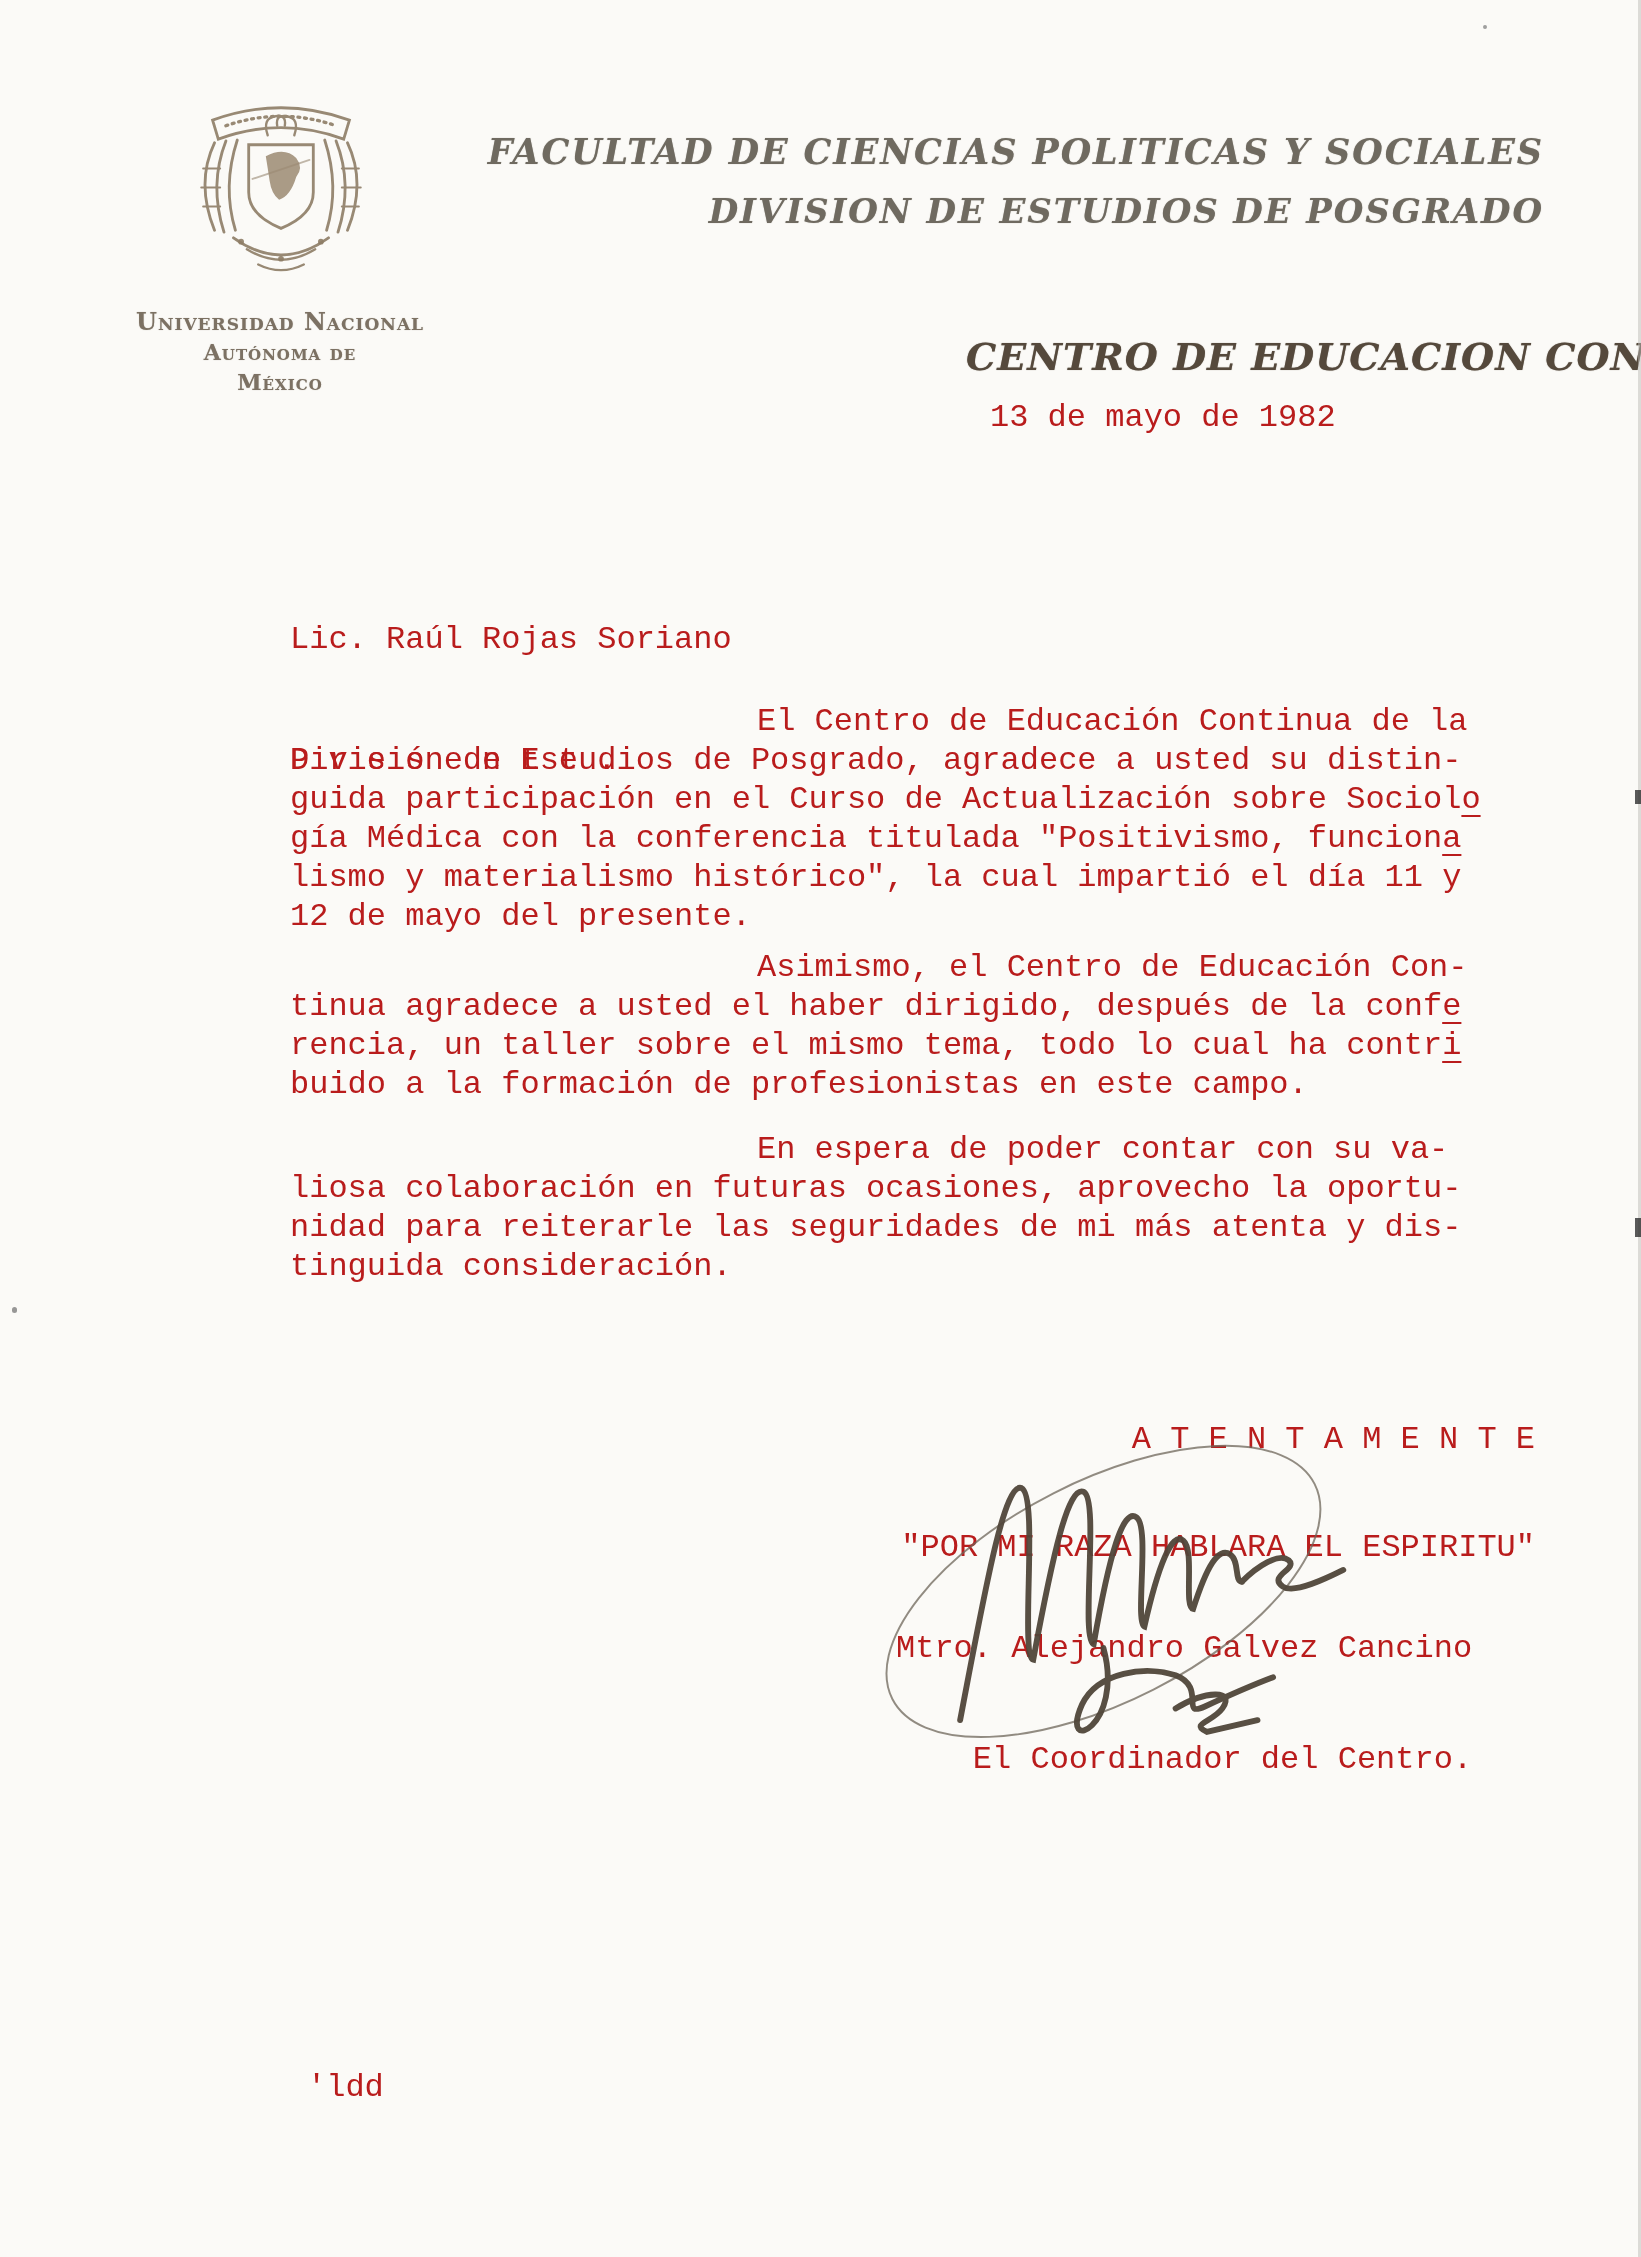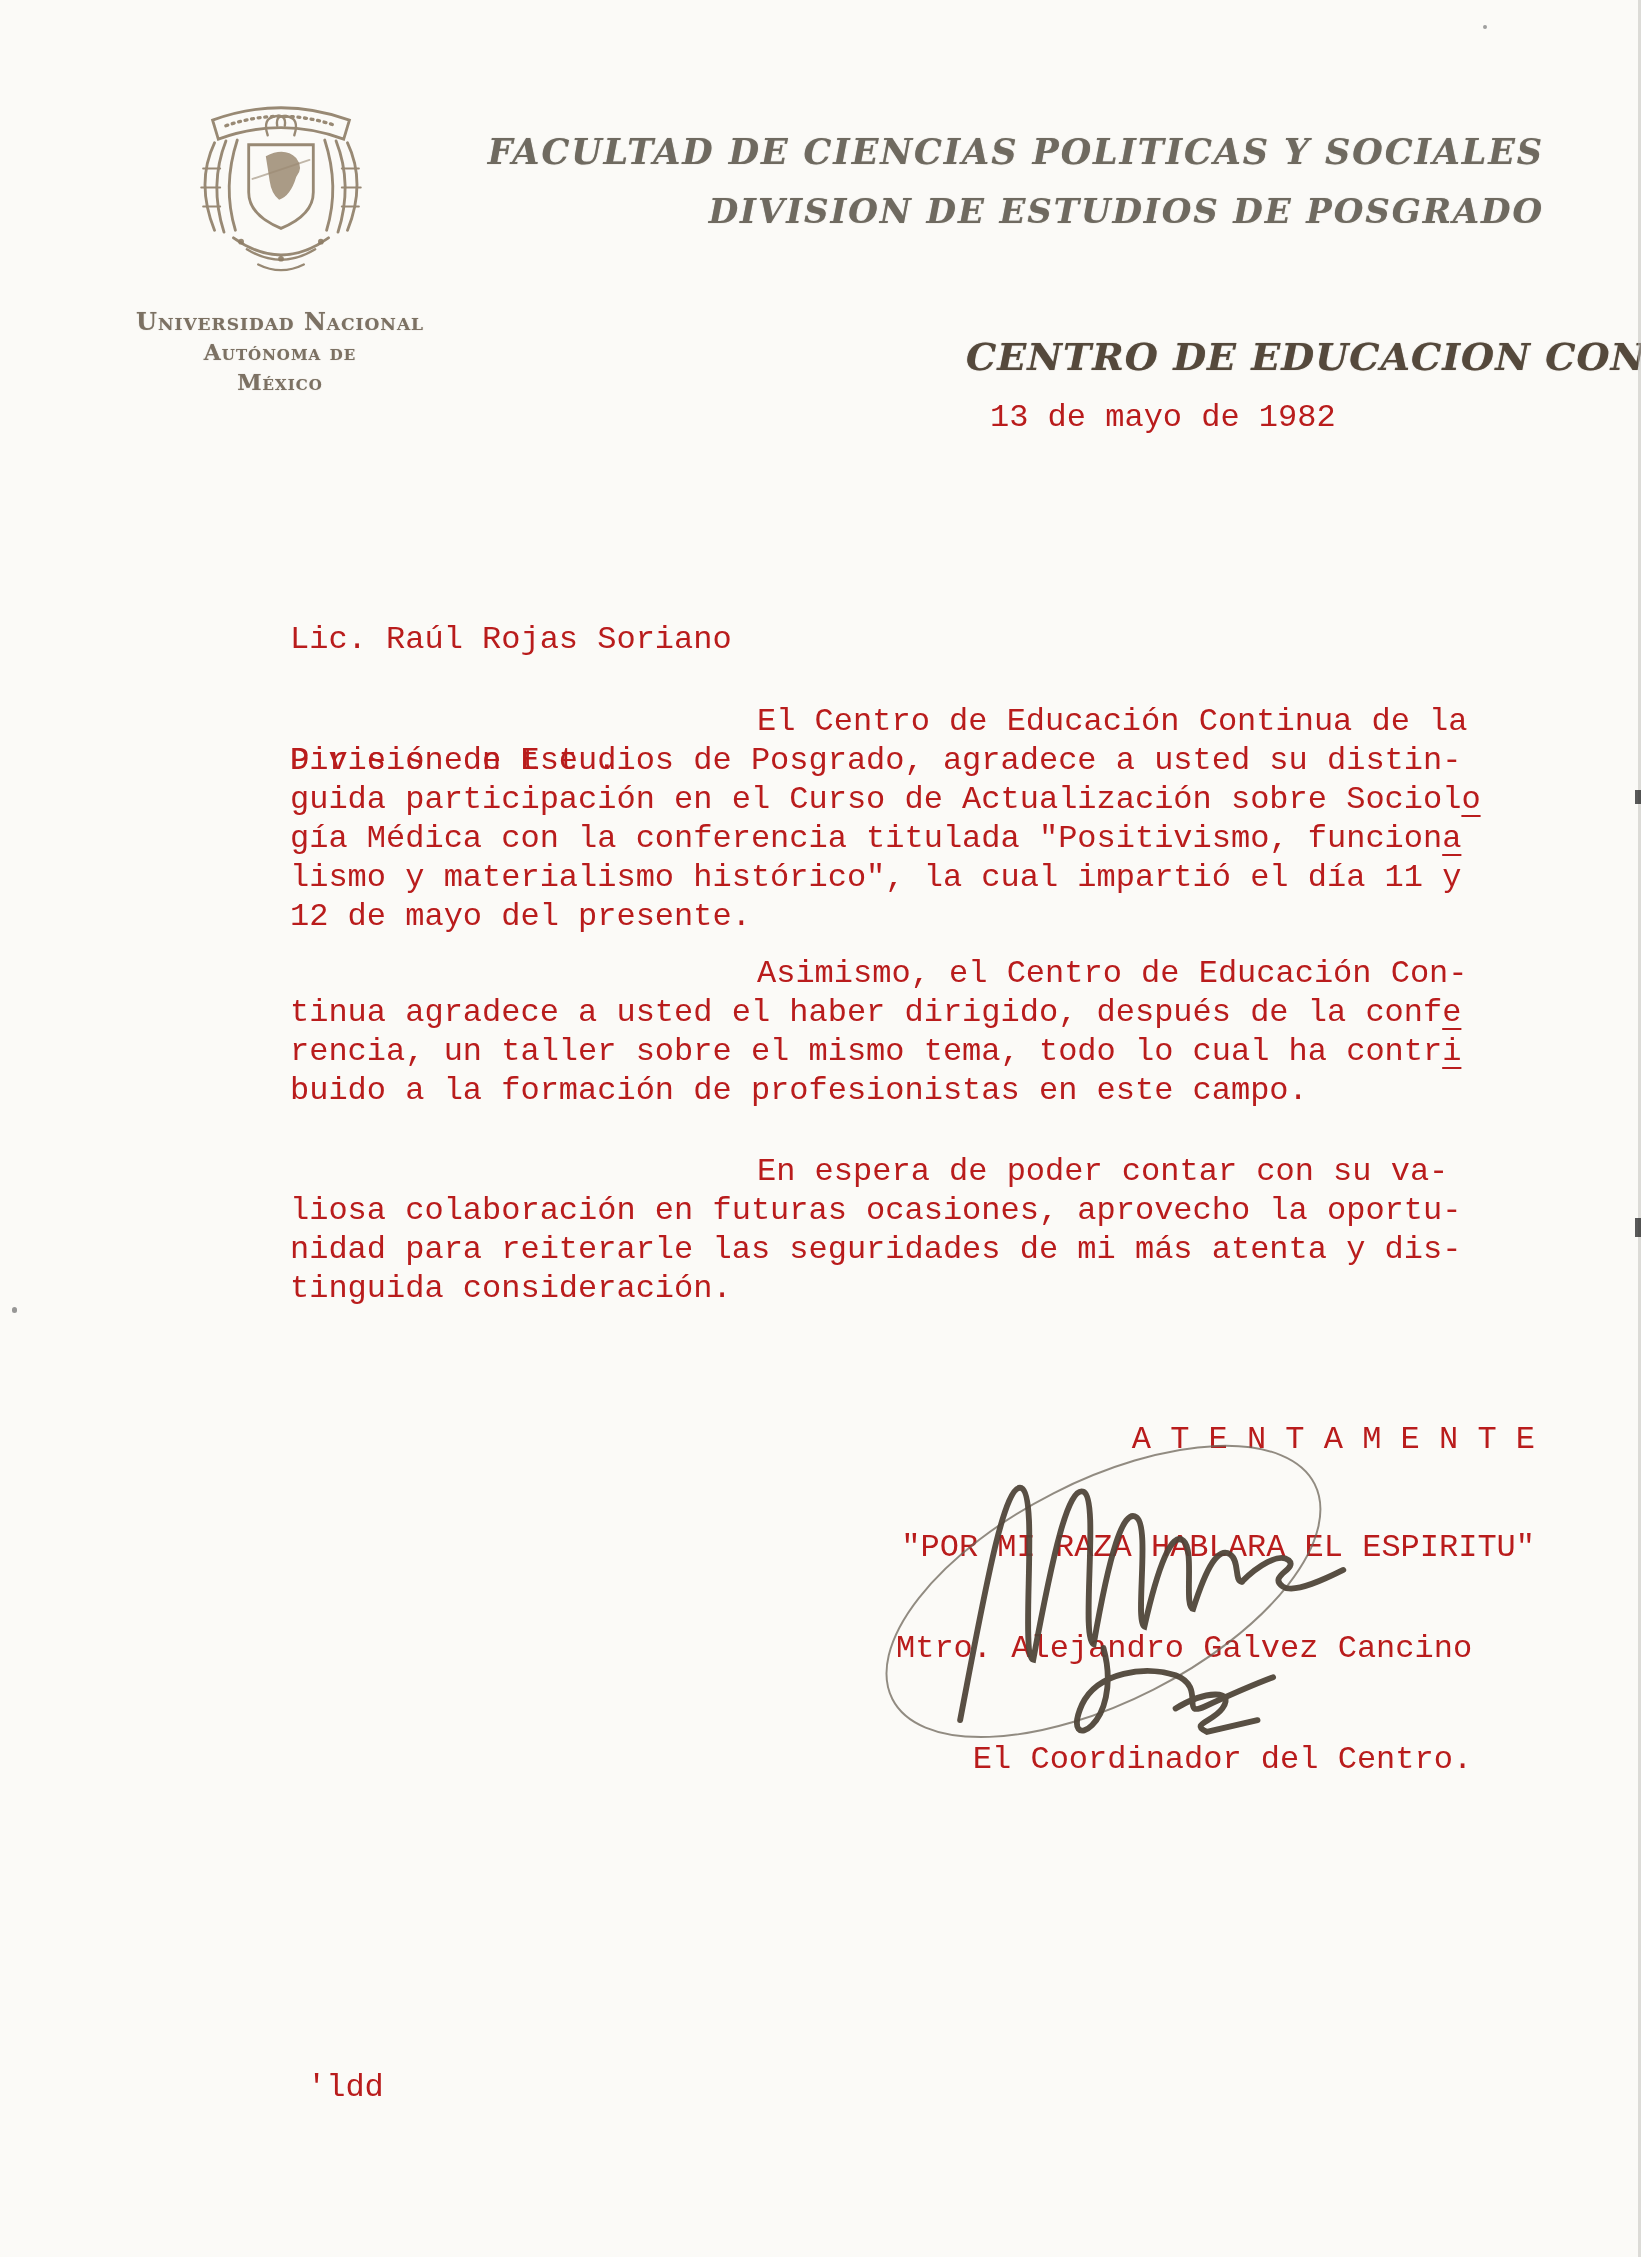--- a/index.html
+++ b/index.html
@@ -15,22 +15,22 @@
     font-family:"Liberation Mono", monospace;
     font-size:32px;
     color:#b91c1c;
     white-space:pre;
     line-height:39px;
   }
   .tline{white-space:pre;height:39px;}
   .tline.indent{padding-left:467px;}
   .ul{text-decoration:underline;text-decoration-thickness:2.4px;text-underline-offset:6.8px;}
   .para{margin:0;}
-  .para:nth-child(2){margin-top:18px;}
-  .para:nth-child(3){margin-top:42px;}
+  .para:nth-child(2){margin-top:12px;}
+  .para:nth-child(3){margin-top:26px;}
 
   
   .lh{
     position:absolute;
     font-family:"DejaVu Serif","Liberation Serif",serif;
     font-style:italic;font-weight:bold;
     color:#6f6a60;
     text-align:right;
     letter-spacing:1.9px;
     text-shadow:0 0 1px rgba(111,106,96,.55);

